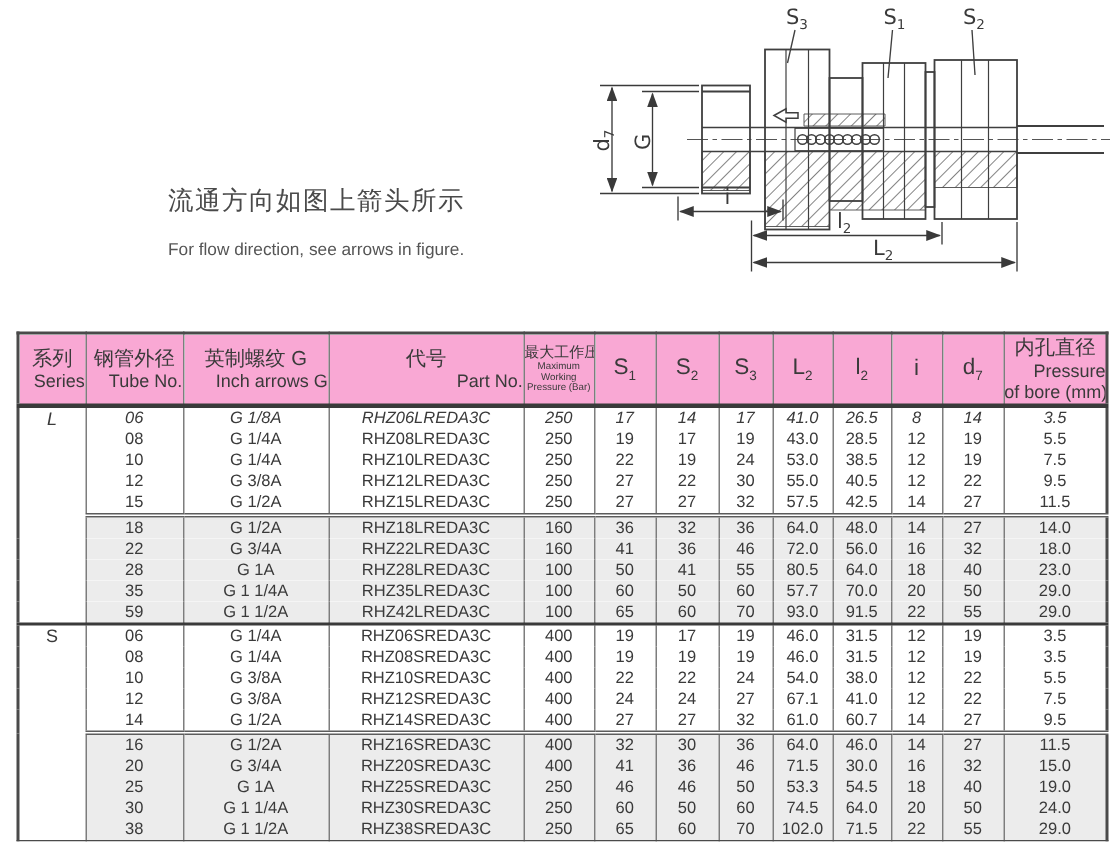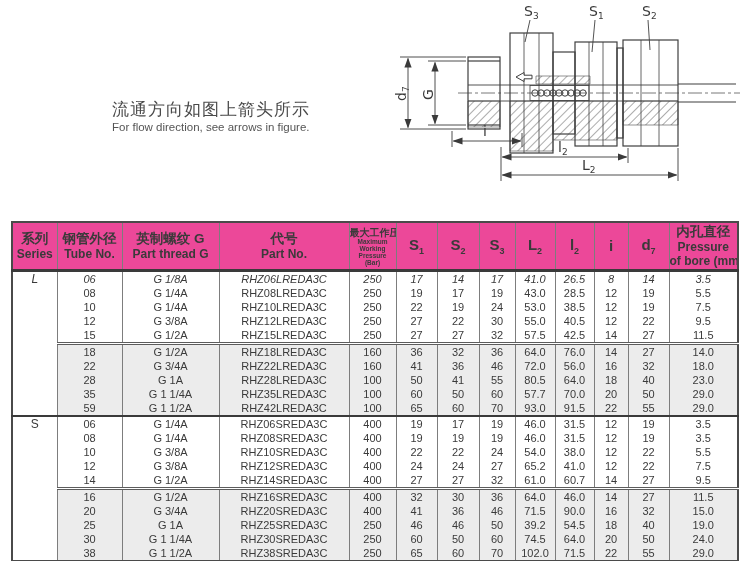--- a/index.html
+++ b/index.html
@@ -1,37 +1,37 @@
 <!DOCTYPE html>
 <html><head>
 <meta charset="utf-8">
 <style>
   html,body{margin:0;padding:0;background:#fff;}
   .page{position:relative;width:742px;height:561px;background:#fff;overflow:hidden;
         font-family:"Liberation Sans",sans-serif;color:#3a3a3a;}
 
   
   .flow-note{position:absolute;left:112px;top:98px;}
-  .flow-note .zh{font-size:17px;letter-spacing:1px;color:#4a4a4a;}
-  .flow-note .en{font-size:11.5px;color:#555;margin-top:0;}
+  .flow-note .zh{font-size:17px;letter-spacing:1px;color:#4a4a4a;margin-top:24px;}
+  .flow-note .en{font-size:11.5px;color:#555;margin-top:16px;}
 
   
   .drawing{position:absolute;left:388px;top:0px;}
   .drawing text{font-family:"DejaVu Sans","Liberation Sans",sans-serif;fill:#3a3a3a;}
 
   
   table.spec{position:absolute;left:11px;top:221px;width:726px;
              border-collapse:collapse;table-layout:fixed;background:#fff;
              border:2px solid #4a4a4a;}
   table.spec th,table.spec td{border-left:1px solid #7d7d7d;text-align:center;
              padding:0;overflow:hidden;white-space:nowrap;}
   thead{border-bottom:3px solid #3a3a3a;}
-  thead th{background:#ec4899;height:46px;font-weight:bold;vertical-align:middle;}
+  thead th{background:#f9a8d4;height:46px;font-weight:normal;vertical-align:middle;}
   .th-zh{font-size:13.5px;line-height:16px;}
-  .th-en{font-size:12px;line-height:14px;}
+  .th-en{font-size:12px;line-height:14px;text-align:right;}
   .th-zh-sm{font-size:10px;line-height:11px;}
   .th-en-sm{font-size:6.5px;line-height:7px;white-space:normal;padding:0 1px;}
   .th-sym{font-size:15px;}
   .th-sub{font-size:9px;vertical-align:sub;}
   tbody td{font-size:11px;height:14px;line-height:14px;}
   tbody.group + tbody.group{border-top:2px solid #3a3a3a;}
   tr.block-sep td{border-top:3px double #5c5c5c;}
   tr.shaded td{background:#ececec;}
   tr.italic td{font-style:italic;}
   td.series-cell{background:#fff;text-align:left;vertical-align:top;
@@ -172,21 +172,21 @@
           <th>
             <div class="th-zh">系列</div>
             <div class="th-en">Series</div>
           </th>
           <th>
             <div class="th-zh">钢管外径</div>
             <div class="th-en">Tube No.</div>
           </th>
           <th>
             <div class="th-zh">英制螺纹 G</div>
-            <div class="th-en">Part thread G</div>
+            <div class="th-en">Inch arrows G</div>
           </th>
           <th>
             <div class="th-zh">代号</div>
             <div class="th-en">Part No.</div>
           </th>
           <th>
             <div class="th-zh-sm">最大工作压力</div>
             <div class="th-en-sm">Maximum Working Pressure (Bar)</div>
           </th>
           <th><span class="th-sym">S</span><span class="th-sub">1</span></th>
@@ -277,21 +277,21 @@
         </tr>
         <tr class="block-sep shaded">
           <td>18</td>
           <td>G 1/2A</td>
           <td>RHZ18LREDA3C</td>
           <td>160</td>
           <td>36</td>
           <td>32</td>
           <td>36</td>
           <td>64.0</td>
-          <td>76.0</td>
+          <td>48.0</td>
           <td>14</td>
           <td>27</td>
           <td>14.0</td>
         </tr>
         <tr class="shaded">
           <td>22</td>
           <td>G 3/4A</td>
           <td>RHZ22LREDA3C</td>
           <td>160</td>
           <td>41</td>
@@ -391,21 +391,21 @@
           <td>5.5</td>
         </tr>
         <tr>
           <td>12</td>
           <td>G 3/8A</td>
           <td>RHZ12SREDA3C</td>
           <td>400</td>
           <td>24</td>
           <td>24</td>
           <td>27</td>
-          <td>65.2</td>
+          <td>67.1</td>
           <td>41.0</td>
           <td>12</td>
           <td>22</td>
           <td>7.5</td>
         </tr>
         <tr>
           <td>14</td>
           <td>G 1/2A</td>
           <td>RHZ14SREDA3C</td>
           <td>400</td>
@@ -434,34 +434,34 @@
         </tr>
         <tr class="shaded">
           <td>20</td>
           <td>G 3/4A</td>
           <td>RHZ20SREDA3C</td>
           <td>400</td>
           <td>41</td>
           <td>36</td>
           <td>46</td>
           <td>71.5</td>
-          <td>90.0</td>
+          <td>30.0</td>
           <td>16</td>
           <td>32</td>
           <td>15.0</td>
         </tr>
         <tr class="shaded">
           <td>25</td>
           <td>G 1A</td>
           <td>RHZ25SREDA3C</td>
           <td>250</td>
           <td>46</td>
           <td>46</td>
           <td>50</td>
-          <td>39.2</td>
+          <td>53.3</td>
           <td>54.5</td>
           <td>18</td>
           <td>40</td>
           <td>19.0</td>
         </tr>
         <tr class="shaded">
           <td>30</td>
           <td>G 1 1/4A</td>
           <td>RHZ30SREDA3C</td>
           <td>250</td>

